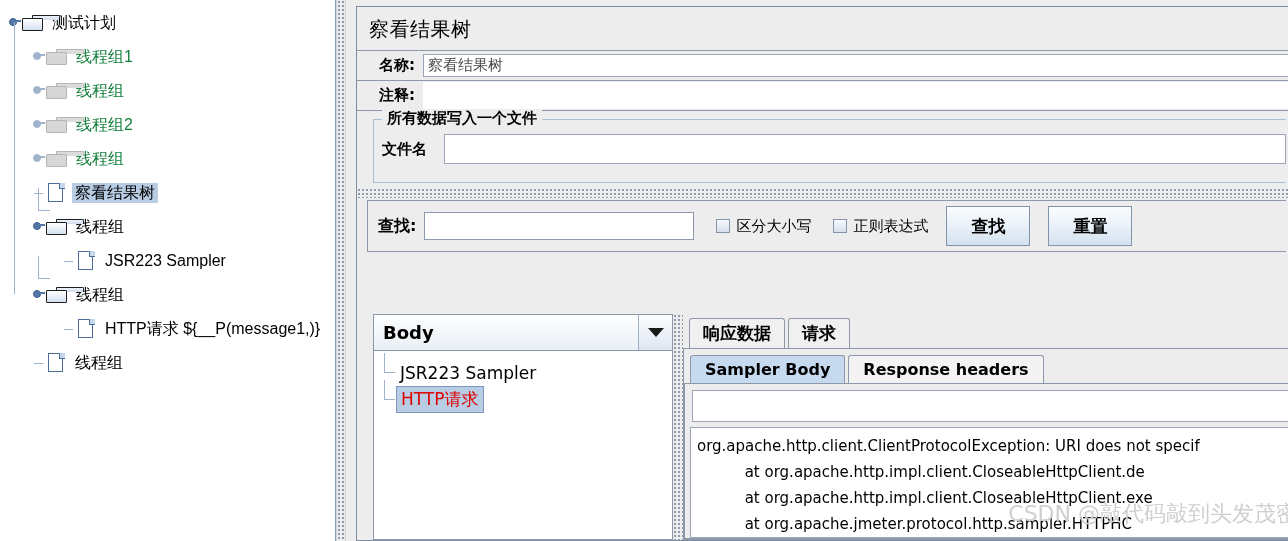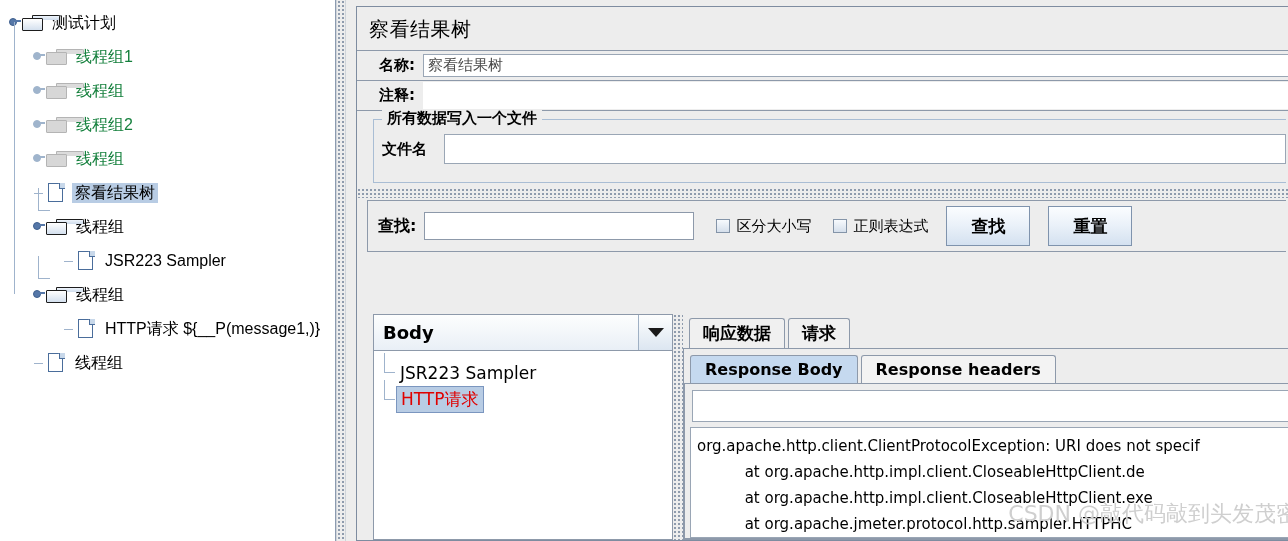--- a/index.html
+++ b/index.html
@@ -426,21 +426,21 @@
 
         <div class="vsplit2"></div>
 
         <div class="respcol">
           <div class="tabs" id="main-tabs">
               <div class="tab">响应数据</div>
               <div class="tab">请求</div>
             </div>
           <div class="tabbody">
             <div class="subtabs" id="sub-tabs">
-                <div class="subtab active">Response Body</div>
+                <div class="subtab active">Sampler Body</div>
                 <div class="subtab">Response headers</div>
               </div>
             <div class="subbody">
               <div class="filterbox"></div>
               <div class="respbody" id="resp-body">
                 <div class="respline">org.apache.http.client.ClientProtocolException: URI does not specif</div>
                   <div class="respline">          at org.apache.http.impl.client.CloseableHttpClient.de</div>
                   <div class="respline">          at org.apache.http.impl.client.CloseableHttpClient.exe</div>
                   <div class="respline">          at org.apache.jmeter.protocol.http.sampler.HTTPHC</div>
                   <div class="watermark">CSDN @敲代码敲到头发茂密</div>

